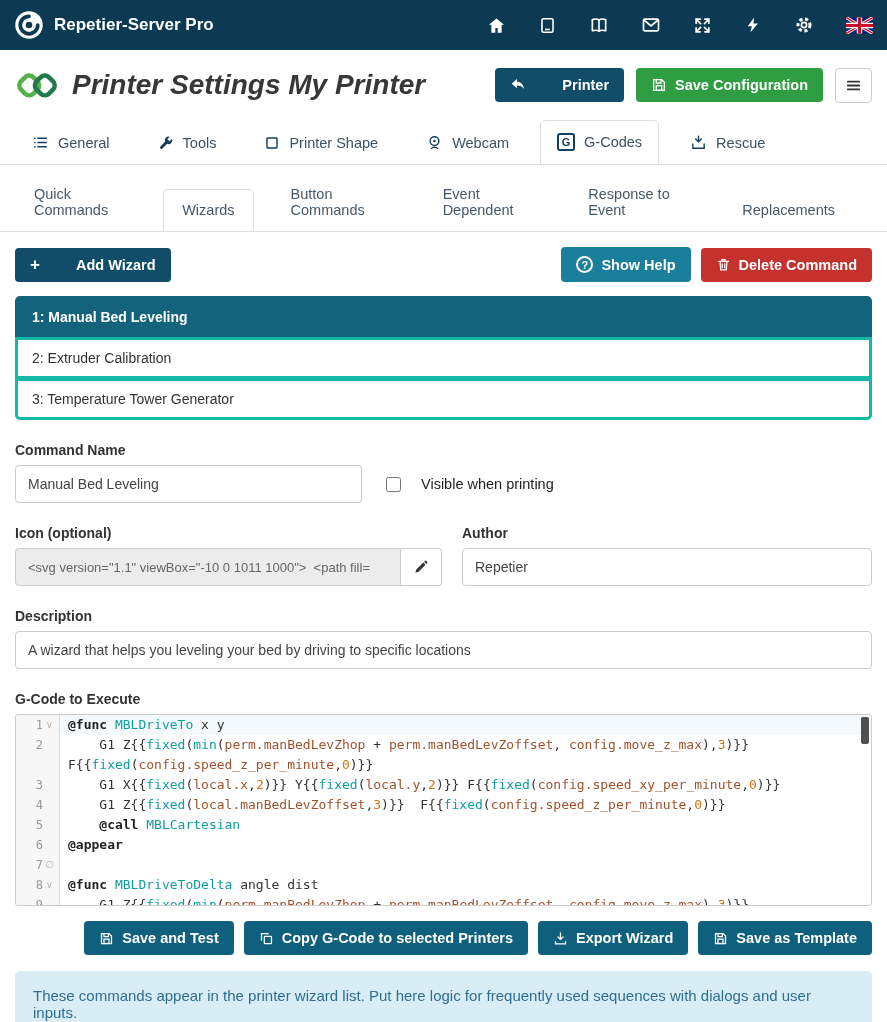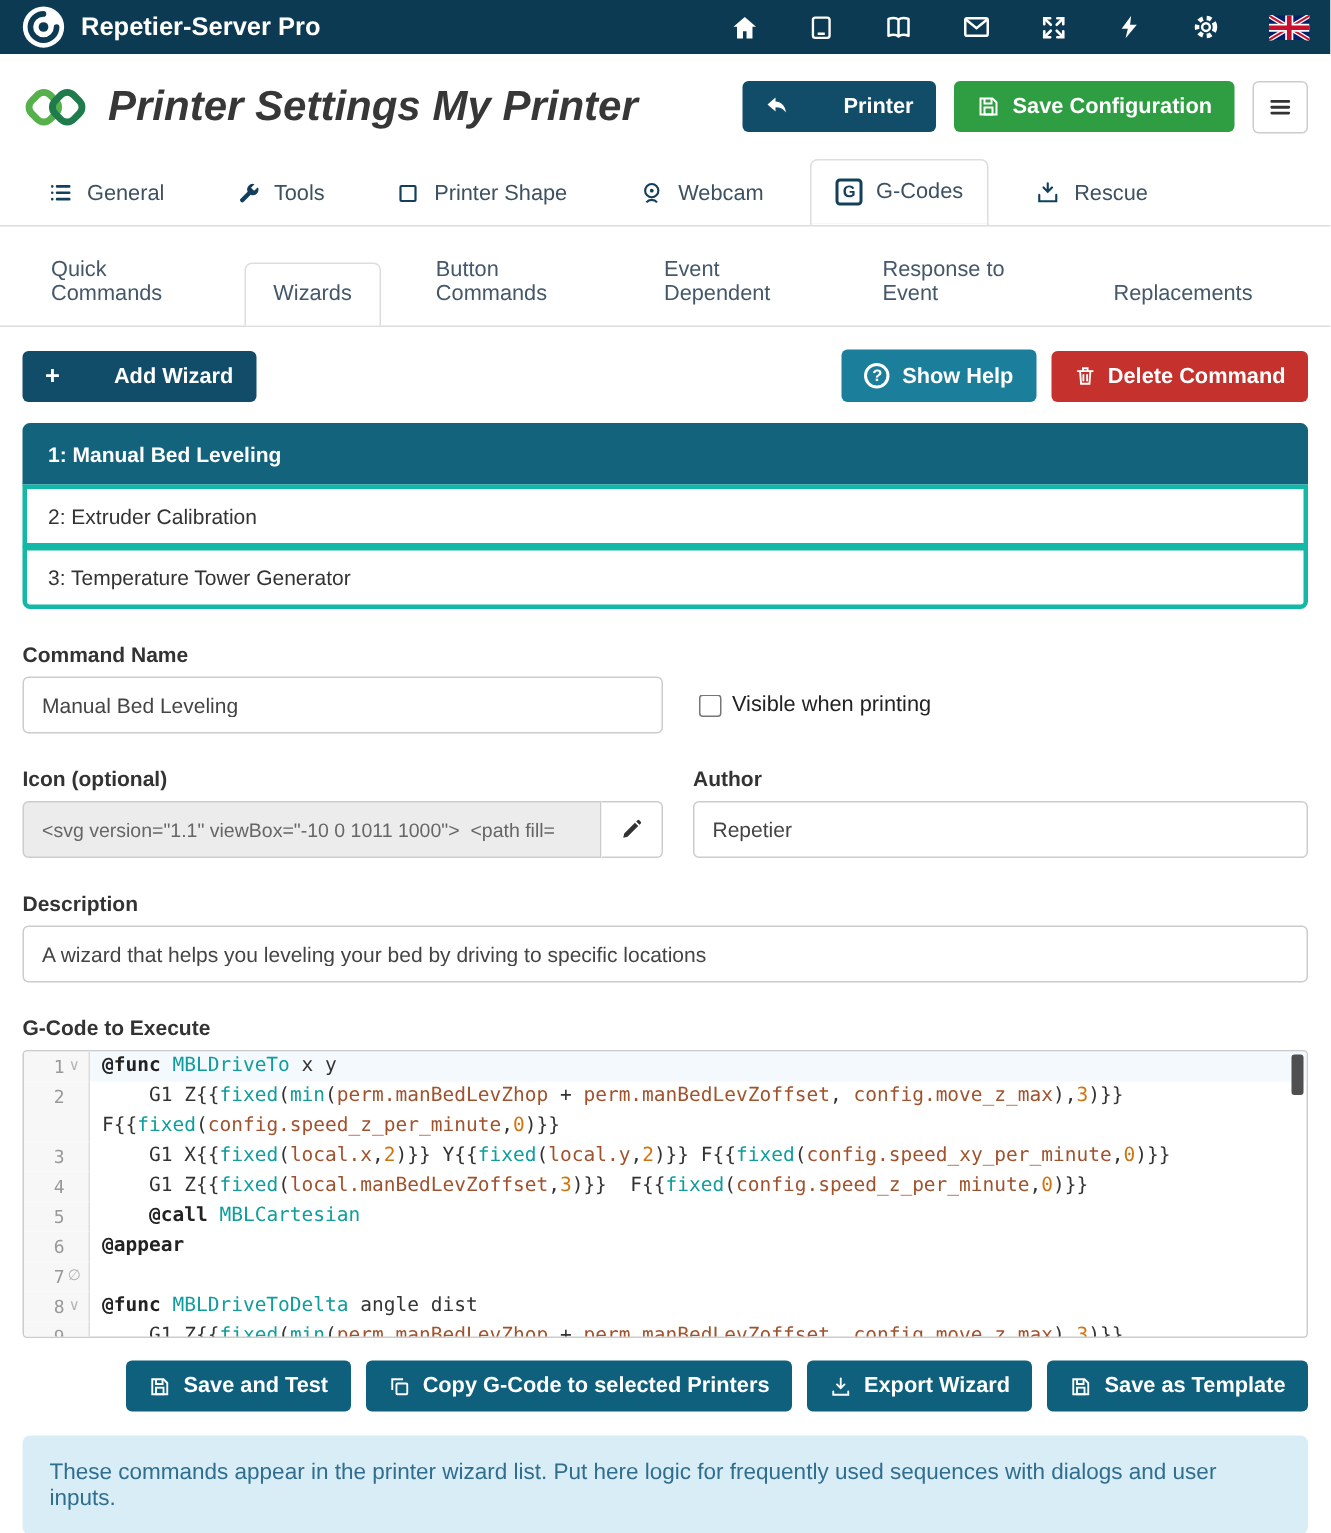--- a/index.html
+++ b/index.html
@@ -1,20 +1,20 @@
 <!DOCTYPE html>
 <html style="--c-navbar: #0c3a53; --c-dark-btn: #114d68; --c-teal-btn: #0f607c; --c-help-btn: #1b7f9c; --c-green: #2f9e43; --c-red: #c5312c; --c-selected: #14637c; --c-alert-bg: #d9edf7; --c-alert-text: #2f6e8f;"><head>
 <meta charset="utf-8">
 <style>
   * { box-sizing:border-box; margin:0; padding:0; }
   html,body { background:#fff; }
   body { width:887px; font-family:"Liberation Sans",sans-serif; color:#333; }
 
   
-  .navbar { height:36px; background:var(--c-navbar,#0c3a53); display:flex; align-items:center; justify-content:space-between; padding:0 14px; }
+  .navbar { height:50px; background:var(--c-navbar,#0c3a53); display:flex; align-items:center; justify-content:space-between; padding:0 14px; }
   .brand { display:flex; align-items:center; gap:10px; color:#fff; font-size:17px; font-weight:bold; cursor:pointer; white-space:nowrap; }
   .nav-icons { display:flex; align-items:center; gap:32px; }
   .nav-icon { color:#fff; display:flex; align-items:center; cursor:pointer; }
 
   
   .page-header { display:flex; align-items:center; padding:13px 15px 9px; }
   .page-title { font-size:28px; font-weight:bold; color:#373737; margin-left:13px; flex:1; white-space:nowrap; overflow:hidden;font-style:italic; }
   .header-actions { display:flex; gap:12px; align-items:center; }
 
   .btn { display:inline-flex; align-items:center; gap:8px; border:none; border-radius:4px; font-family:inherit; font-size:14.5px; font-weight:bold; color:#fff; padding:9px 15px; cursor:pointer; white-space:nowrap; }
@@ -49,22 +49,22 @@
   .wizard-item { border:3px solid #14b8a6; margin-top:-1px; padding:10px 14px; font-size:14px; background:#fff; cursor:pointer; color:#333; }
   .wizard-item:first-child { margin-top:0; border-radius:5px 5px 0 0; }
   .wizard-item:last-child { border-radius:0 0 5px 5px; }
   .wizard-item.selected { background:var(--c-selected,#14637c); border-color:var(--c-selected,#14637c); color:#fff; font-weight:bold; }
 
   
   .form-section { padding:0 15px; }
   .field-label { font-weight:bold; font-size:14px; margin:22px 0 7px; display:block; color:#333; }
   .text-input { width:100%; height:38px; border:1px solid #ccc; border-radius:4px; padding:0 12px; font-size:14px; font-family:inherit; color:#444; background:#fff; }
   .row-flex { display:flex; align-items:center; }
-  .col-half { width:427px; flex:none; }
-  .checkbox-group { display:flex; align-items:center; gap:7px; margin-left:24px; font-size:14.5px; color:#222; cursor:pointer; }
+  .col-half { width:347px; flex:none; }
+  .checkbox-group { display:flex; align-items:center; gap:20px; margin-left:24px; font-size:14.5px; color:#222; cursor:pointer; }
   .checkbox-group input { width:15px; height:15px; cursor:pointer; }
   .grid-2 { display:grid; grid-template-columns:427px 1fr; column-gap:20px; }
   .grid-2 .field-label { margin-top:22px; }
   .input-group { display:flex; }
   .input-group .text-input { border-radius:4px 0 0 4px; background:#ececec; color:#666; font-size:13px; white-space:nowrap; overflow:hidden; }
   .input-append { width:46px; height:38px; border:1px solid #ccc; border-left:none; border-radius:0 4px 4px 0; background:#fff; display:flex; align-items:center; justify-content:center; cursor:pointer; color:#333; }
 
   
   .editor { border:1px solid #ccc; border-radius:3px; height:192px; overflow:hidden; position:relative; font-family:"DejaVu Sans Mono",monospace; font-size:13px; line-height:20px; background:#fff; }
   .cm-line { display:flex; min-height:20px; }

